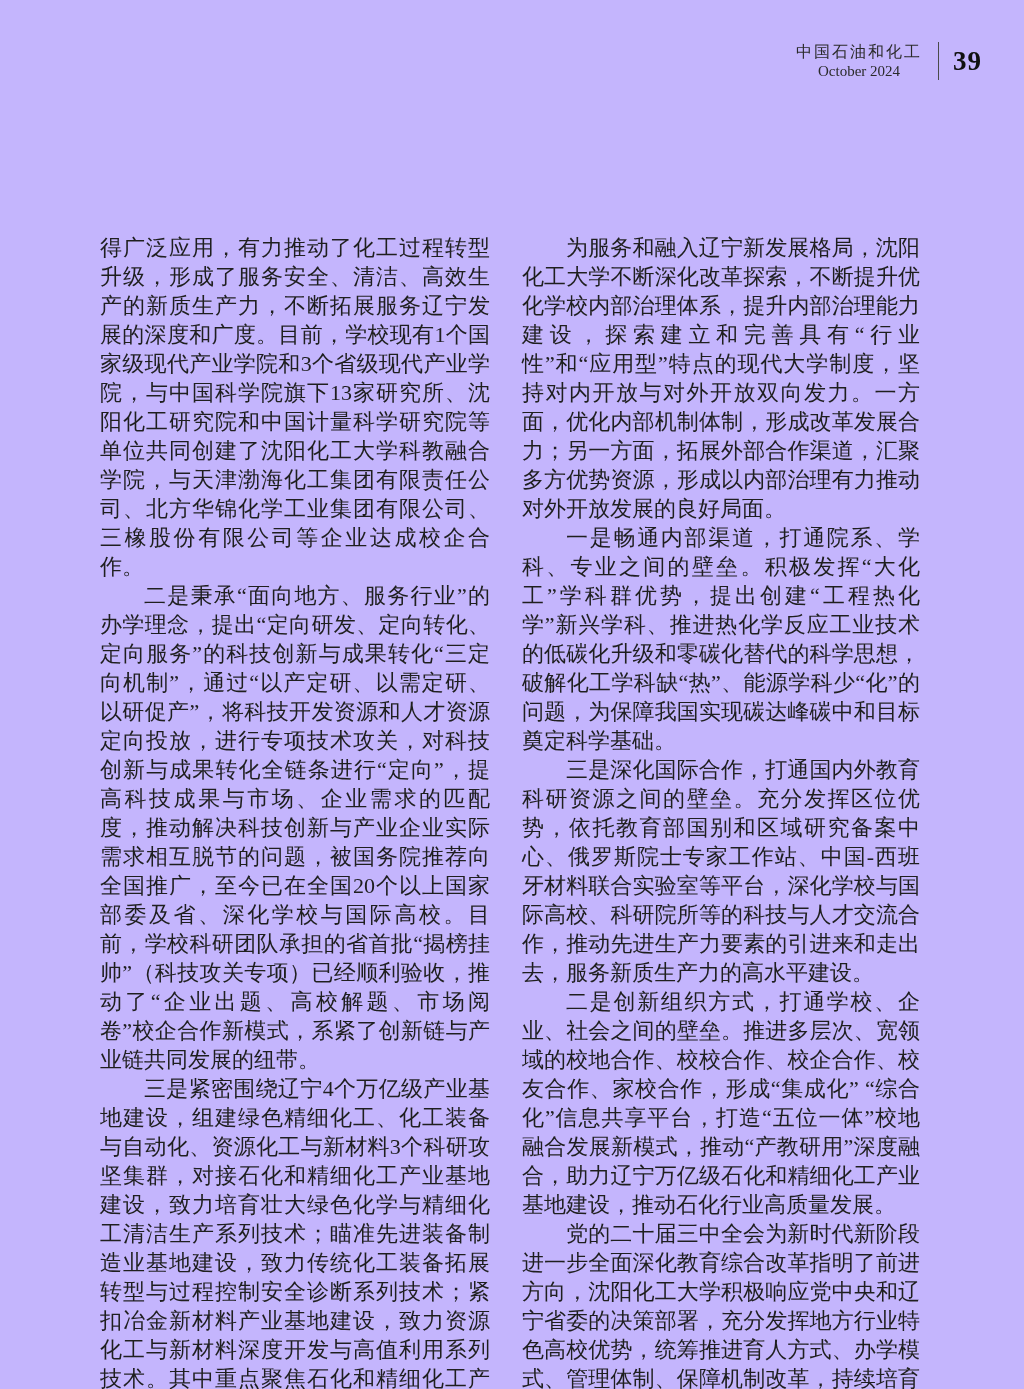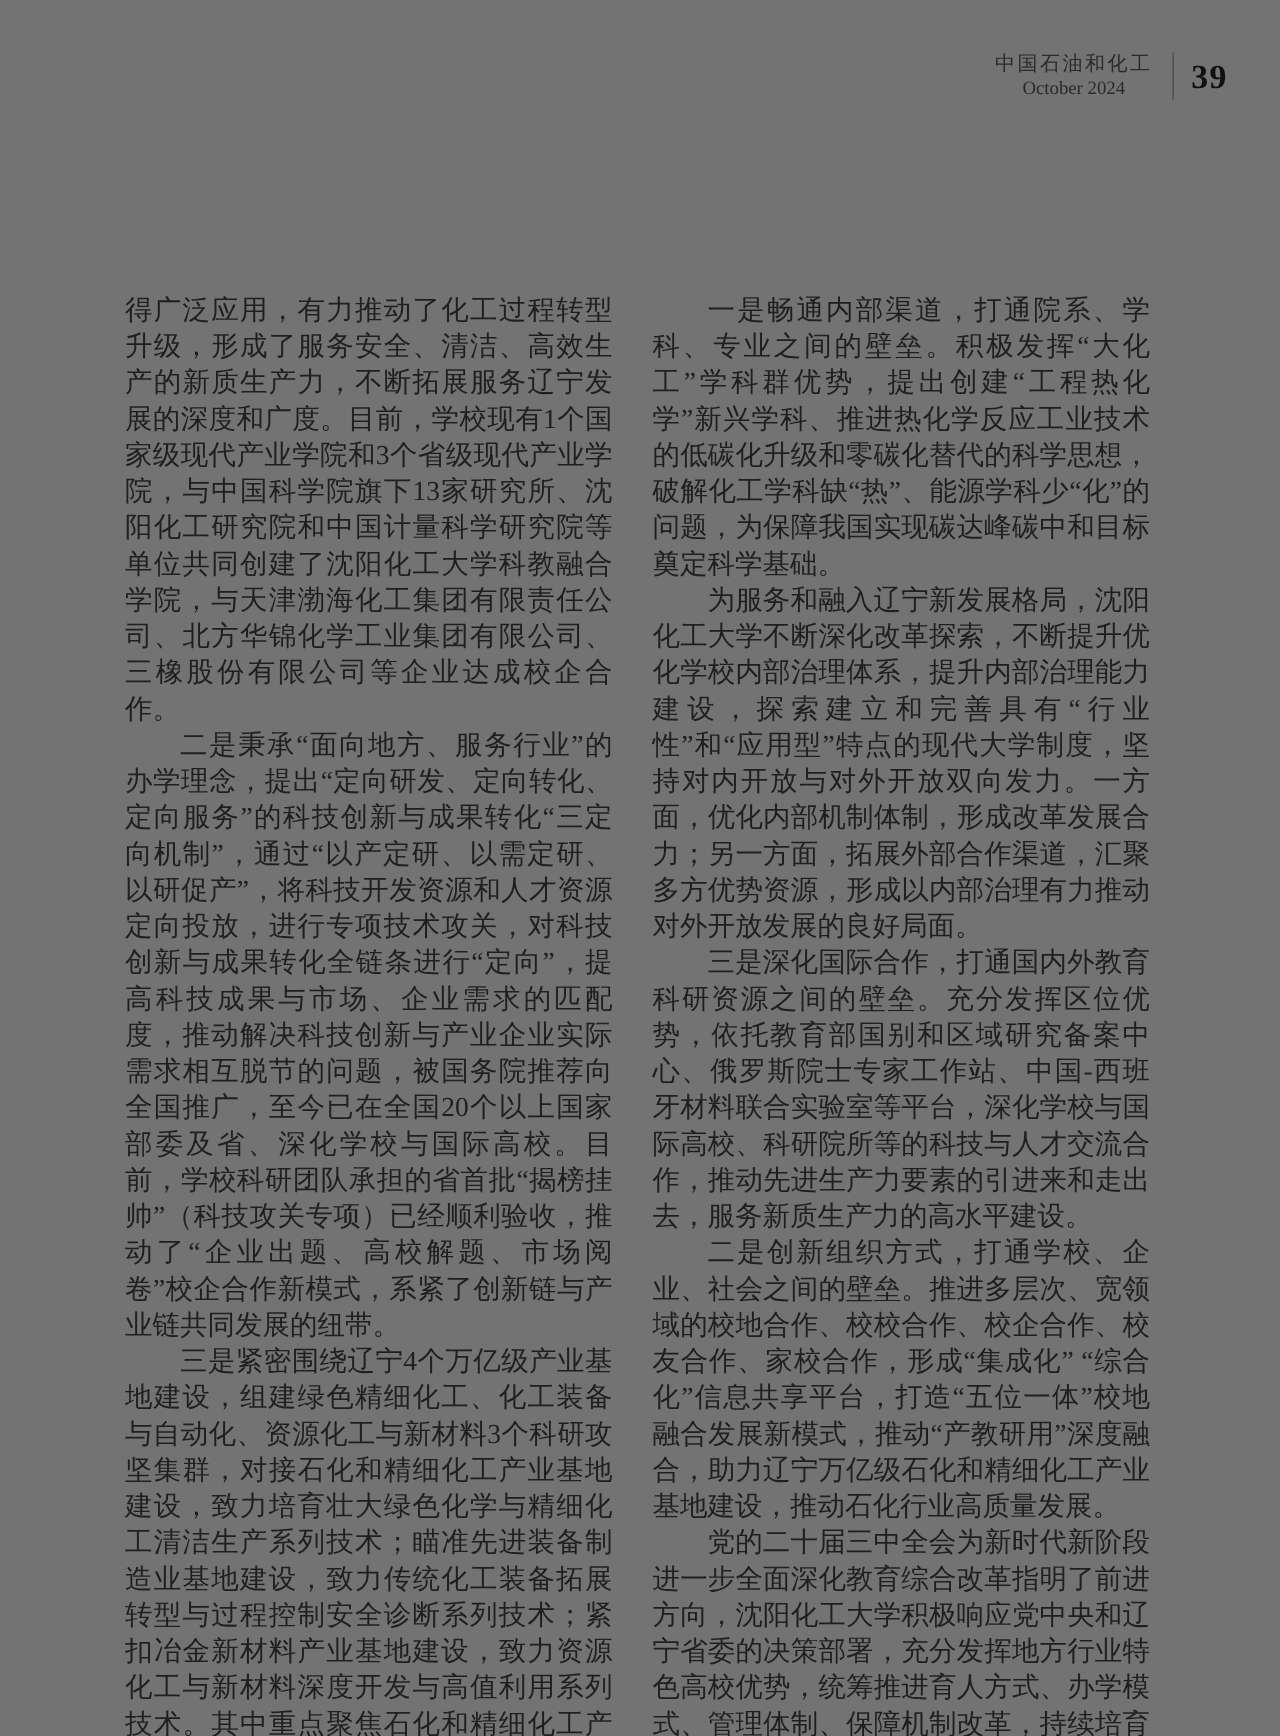--- a/index.html
+++ b/index.html
@@ -4,21 +4,21 @@
 <style>
   html, body {
     margin: 0;
     padding: 0;
     background: #ffffff;
   }
   .page {
     position: relative;
     width: 1024px;
     height: 1389px;
-    background: #737373;
+    background: #c4b5fd;
     overflow: hidden;
     font-family: "Liberation Serif", "DejaVu Serif", serif;
     color: #1f1f1f;
   }
   
   .page-header {
     position: absolute;
     top: 42px;
     right: 42px;
     display: flex;
@@ -104,22 +104,22 @@
 
     <section class="col left">
       <p class="para no-indent">得广泛应用，有力推动了化工过程转型升级，形成了服务安全、清洁、高效生产的新质生产力，不断拓展服务辽宁发展的深度和广度。目前，学校现有1个国家级现代产业学院和3个省级现代产业学院，与中国科学院旗下13家研究所、沈阳化工研究院和中国计量科学研究院等单位共同创建了沈阳化工大学科教融合学院，与天津渤海化工集团有限责任公司、北方华锦化学工业集团有限公司、三橡股份有限公司等企业达成校企合作。</p>
       <p class="para">二是秉承“面向地方、服务行业”的办学理念，提出“定向研发、定向转化、定向服务”的科技创新与成果转化“三定向机制”，通过“以产定研、以需定研、以研促产”，将科技开发资源和人才资源定向投放，进行专项技术攻关，对科技创新与成果转化全链条进行“定向”，提高科技成果与市场、企业需求的匹配度，推动解决科技创新与产业企业实际需求相互脱节的问题，被国务院推荐向全国推广，至今已在全国20个以上国家部委及省、深化学校与国际高校。目前，学校科研团队承担的省首批“揭榜挂帅”（科技攻关专项）已经顺利验收，推动了“企业出题、高校解题、市场阅卷”校企合作新模式，系紧了创新链与产业链共同发展的纽带。</p>
       <p class="para">三是紧密围绕辽宁4个万亿级产业基地建设，组建绿色精细化工、化工装备与自动化、资源化工与新材料3个科研攻坚集群，对接石化和精细化工产业基地建设，致力培育壮大绿色化学与精细化工清洁生产系列技术；瞄准先进装备制造业基地建设，致力传统化工装备拓展转型与过程控制安全诊断系列技术；紧扣冶金新材料产业基地建设，致力资源化工与新材料深度开发与高值利用系列技术。其中重点聚焦石化和精细化工产业基地建设，以国家级创新平台作为引领，以省级重点实验室和工程中心作为支撑，大力推动省部共建协同创新中心建设，开展重大需求、科学前沿和关键核心技术协同攻关。全力打造领域布局科学合理、定位层次清晰明确、特色优势显著突出的高能级科技创新平台体系。</p>
       <h2 class="section-heading">立足改革开放，优化内部治理</h2>
 
     </section>
 
     <section class="col right">
+      <p class="para">为服务和融入辽宁新发展格局，沈阳化工大学不断深化改革探索，不断提升优化学校内部治理体系，提升内部治理能力建设，探索建立和完善具有“行业性”和“应用型”特点的现代大学制度，坚持对内开放与对外开放双向发力。一方面，优化内部机制体制，形成改革发展合力；另一方面，拓展外部合作渠道，汇聚多方优势资源，形成以内部治理有力推动对外开放发展的良好局面。</p>
       <p class="para">一是畅通内部渠道，打通院系、学科、专业之间的壁垒。积极发挥“大化工”学科群优势，提出创建“工程热化学”新兴学科、推进热化学反应工业技术的低碳化升级和零碳化替代的科学思想，破解化工学科缺“热”、能源学科少“化”的问题，为保障我国实现碳达峰碳中和目标奠定科学基础。</p>
-      <p class="para">为服务和融入辽宁新发展格局，沈阳化工大学不断深化改革探索，不断提升优化学校内部治理体系，提升内部治理能力建设，探索建立和完善具有“行业性”和“应用型”特点的现代大学制度，坚持对内开放与对外开放双向发力。一方面，优化内部机制体制，形成改革发展合力；另一方面，拓展外部合作渠道，汇聚多方优势资源，形成以内部治理有力推动对外开放发展的良好局面。</p>
       <p class="para">三是深化国际合作，打通国内外教育科研资源之间的壁垒。充分发挥区位优势，依托教育部国别和区域研究备案中心、俄罗斯院士专家工作站、中国-西班牙材料联合实验室等平台，深化学校与国际高校、科研院所等的科技与人才交流合作，推动先进生产力要素的引进来和走出去，服务新质生产力的高水平建设。</p>
       <p class="para">二是创新组织方式，打通学校、企业、社会之间的壁垒。推进多层次、宽领域的校地合作、校校合作、校企合作、校友合作、家校合作，形成“集成化” “综合化”信息共享平台，打造“五位一体”校地融合发展新模式，推动“产教研用”深度融合，助力辽宁万亿级石化和精细化工产业基地建设，推动石化行业高质量发展。</p>
       <p class="para"><span>党的二十届三中全会为新时代新阶段进一步全面深化教育综合改革指明了前进方向，沈阳化工大学积极响应党中央和辽宁省委的决策部署，充分发挥地方行业特色高校优势，统筹推进育人方式、办学模式、管理体制、保障机制改革，持续培育新质生产力，激发发展新活力新潜能，为实现中国式现代化贡献智慧和力量，在新的历史起点上书写更加辉煌的篇章。</span></p>
     </section>
 
   </main>
 
 </div>
 
 </body></html>

